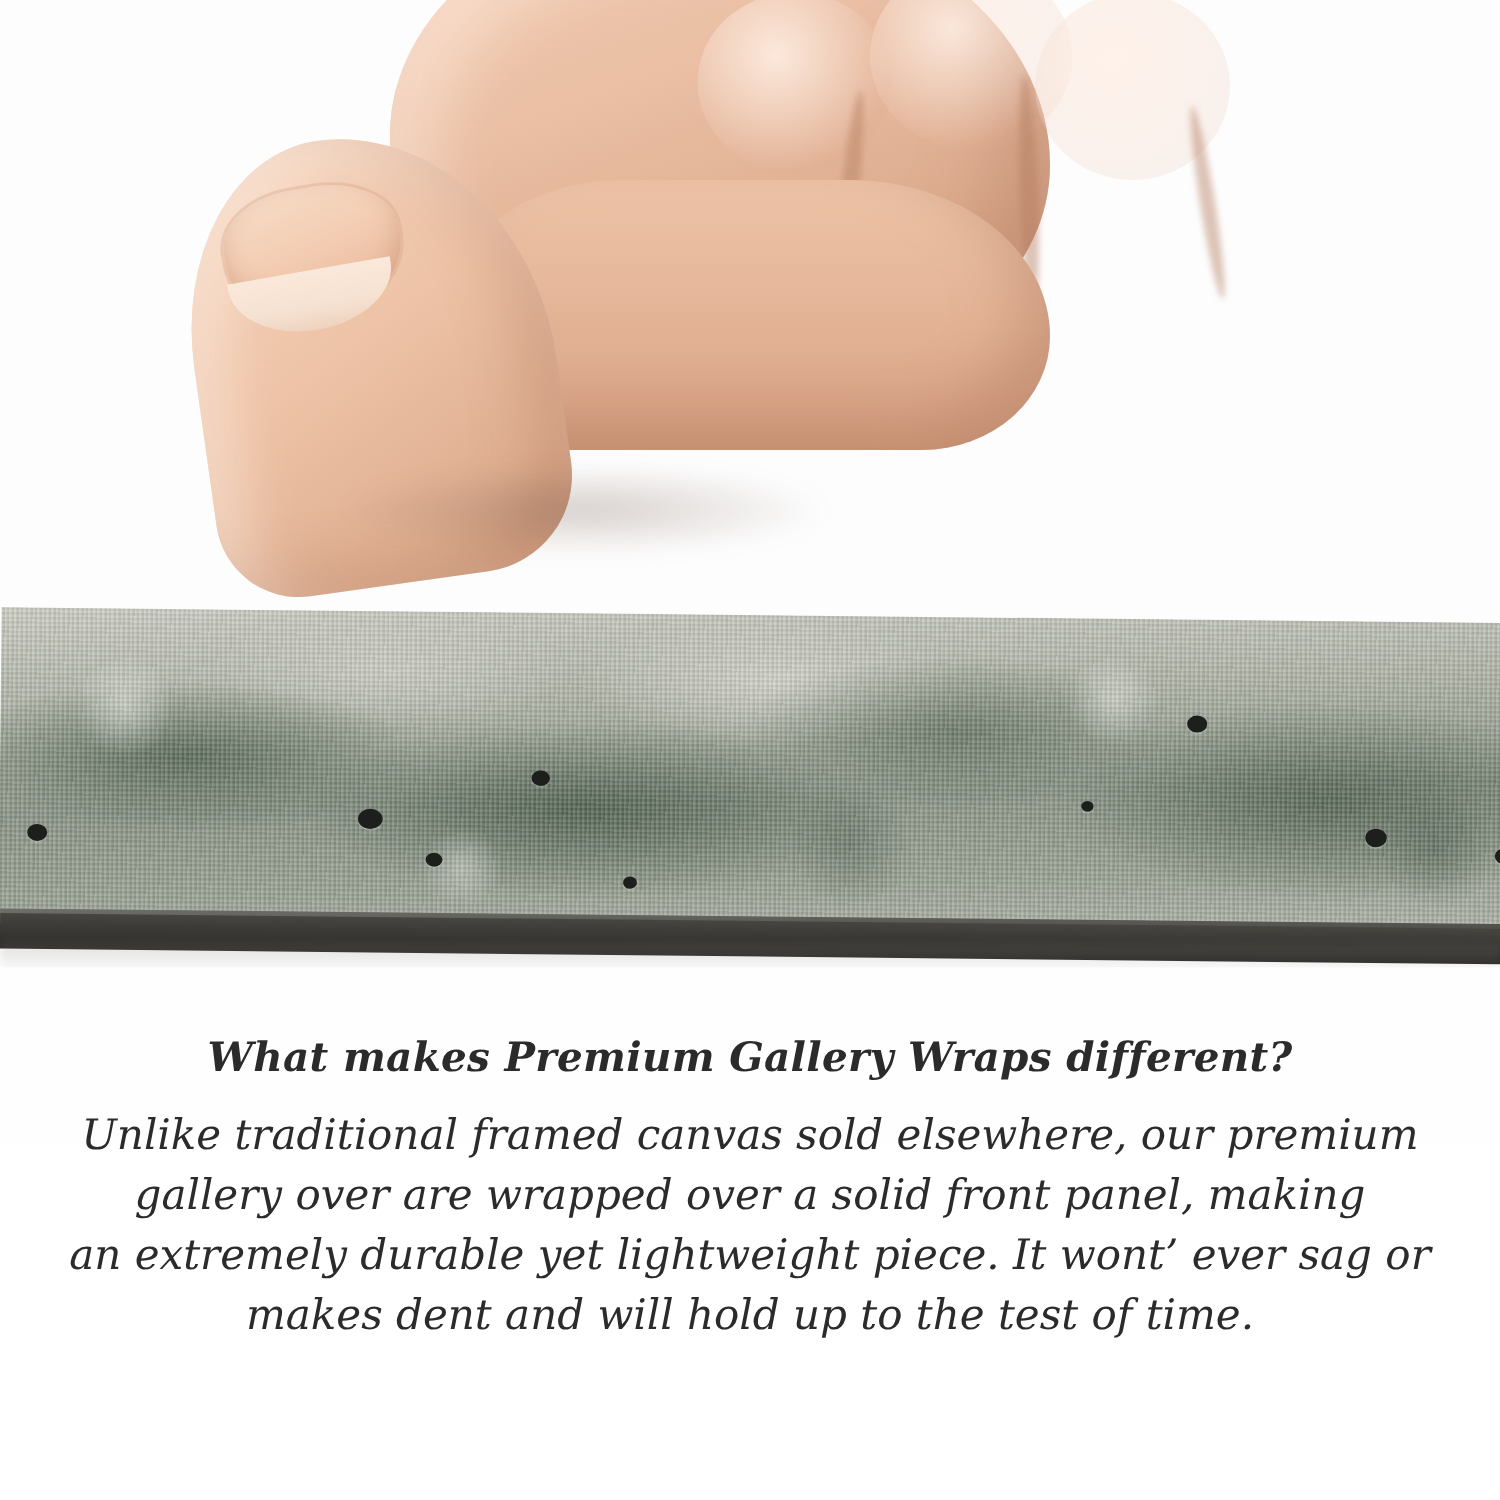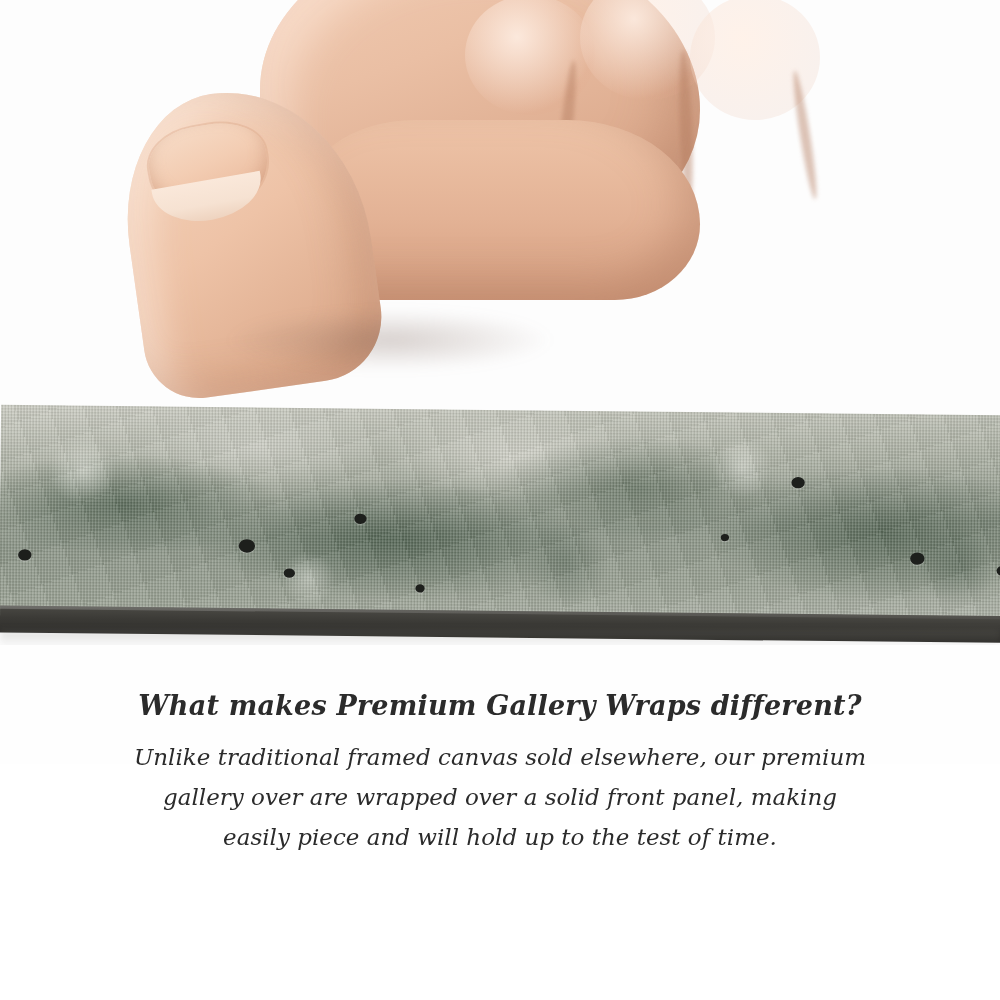--- a/index.html
+++ b/index.html
@@ -213,21 +213,21 @@
     font-style: italic;
   }
   .caption h2 {
     margin: 0 0 8px 0;
     font-size: 27px;
     font-weight: 700;
     letter-spacing: 0.2px;
   }
   .caption p {
     margin: 16px;
-    font-size: 23px;
+    font-size: 28px;
     line-height: 40px;
     font-weight: 400;
   }
   .caption .line { display: block; }
 </style>
 </head>
 <body>
 
 <div class="page">
 
@@ -267,17 +267,18 @@
       <div class="slab-edge-hl"></div>
     </div>
     <div class="slab-dropshadow"></div>
   </div>
 
   <div class="caption">
     <h2>What makes Premium Gallery Wraps different?</h2>
     <p>
       <span class="line">Unlike traditional framed canvas sold elsewhere, our premium</span>
       <span class="line">gallery over are wrapped over a solid front panel, making</span>
-      <span class="line">easily piece and will hold up to the test of time.</span>
+      <span class="line">an extremely durable yet lightweight piece. It wont’ ever sag or</span>
+      <span class="line">makes dent and will hold up to the test of time.</span>
     </p>
   </div>
 
 </div>
 
 </body></html>

